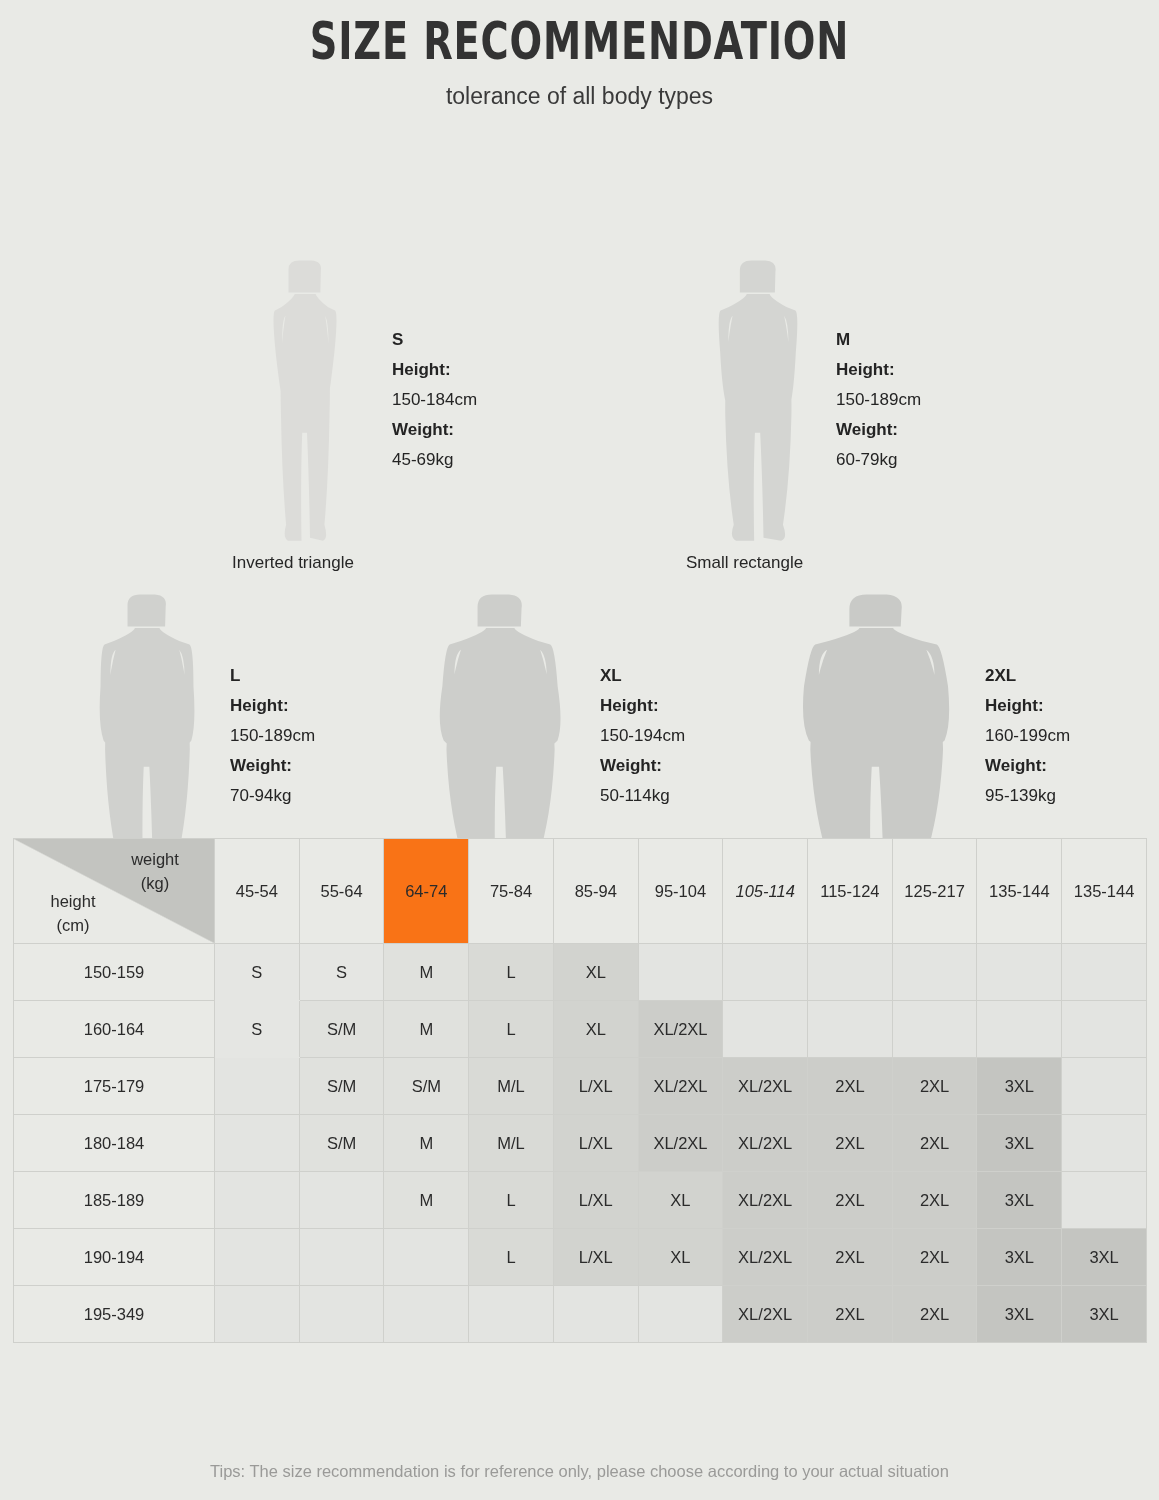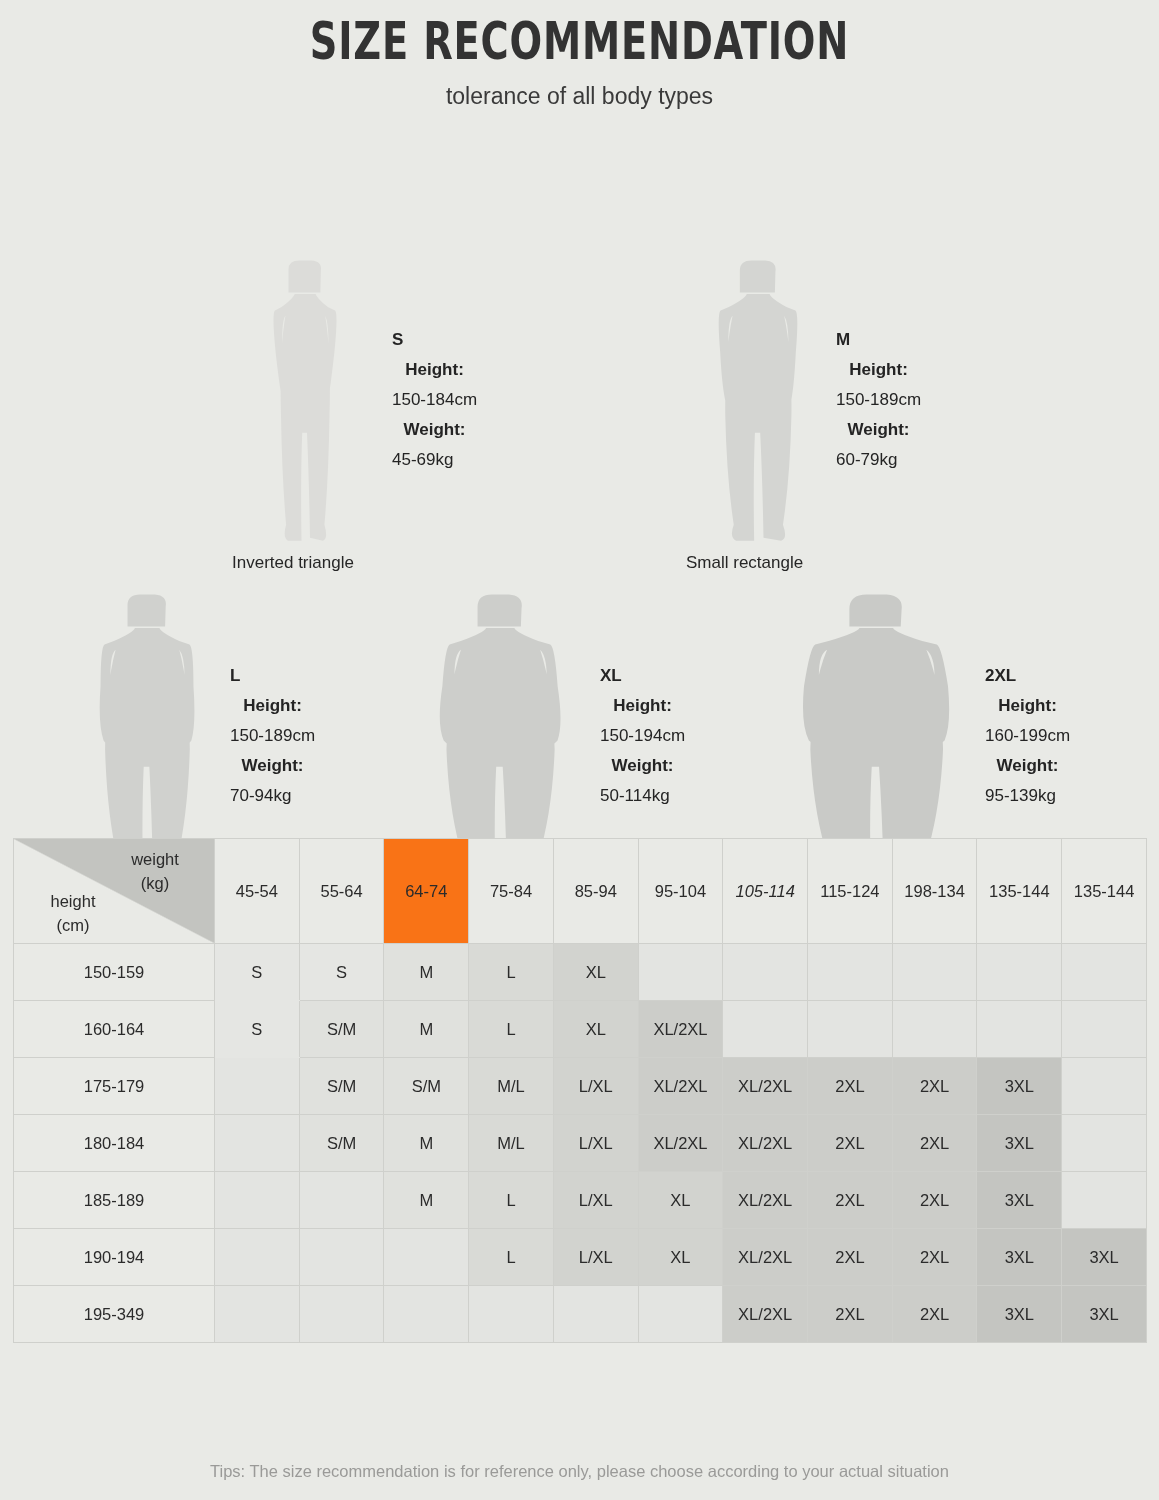--- a/index.html
+++ b/index.html
@@ -55,21 +55,21 @@
     top: 0;
     left: 0;
   }
   .fig-text {
     position: absolute;
     font-size: 17px;
     line-height: 30px;
     color: #242424;
     white-space: nowrap;
   }
-  .fig-text .lbl { font-weight: 700; text-align: center; }
+  .fig-text .lbl { font-weight: 700; }
   .fig-text .sz  { font-weight: 700; }
   .fig-caption {
     position: absolute;
     font-size: 17px;
     color: #262626;
     white-space: nowrap;
   }
 
   
   .size-table {
@@ -415,21 +415,21 @@
           </span>
         </th>
       <th style="background: rgb(233, 234, 230);">45-54</th>
           <th style="background: rgb(233, 234, 230);">55-64</th>
           <th style="background: #f97316;">64-74</th>
           <th style="background: rgb(233, 234, 230);">75-84</th>
           <th style="background: rgb(233, 234, 230);">85-94</th>
           <th style="background: rgb(233, 234, 230); margin-top: 8px;">95-104</th>
           <th style="background: rgb(233, 234, 230); font-style: italic;">105-114</th>
           <th style="background: rgb(233, 234, 230);">115-124</th>
-          <th style="background: rgb(233, 234, 230);">198-134</th>
+          <th style="background: rgb(233, 234, 230);">125-217</th>
           <th style="background: rgb(233, 234, 230);">135-144</th>
           <th style="background: rgb(233, 234, 230);">135-144</th>
         </tr>
     </thead>
     <tbody>
         <tr>
           <td class="rowhead" style="background: rgb(233, 234, 230);">150-159</td>
           <td style="background: rgb(229, 230, 227); border-bottom-color: rgb(229, 230, 227);">S</td>
           <td style="background: rgb(229, 230, 227);">S</td>
           <td style="background: rgb(224, 225, 221);">M</td>

